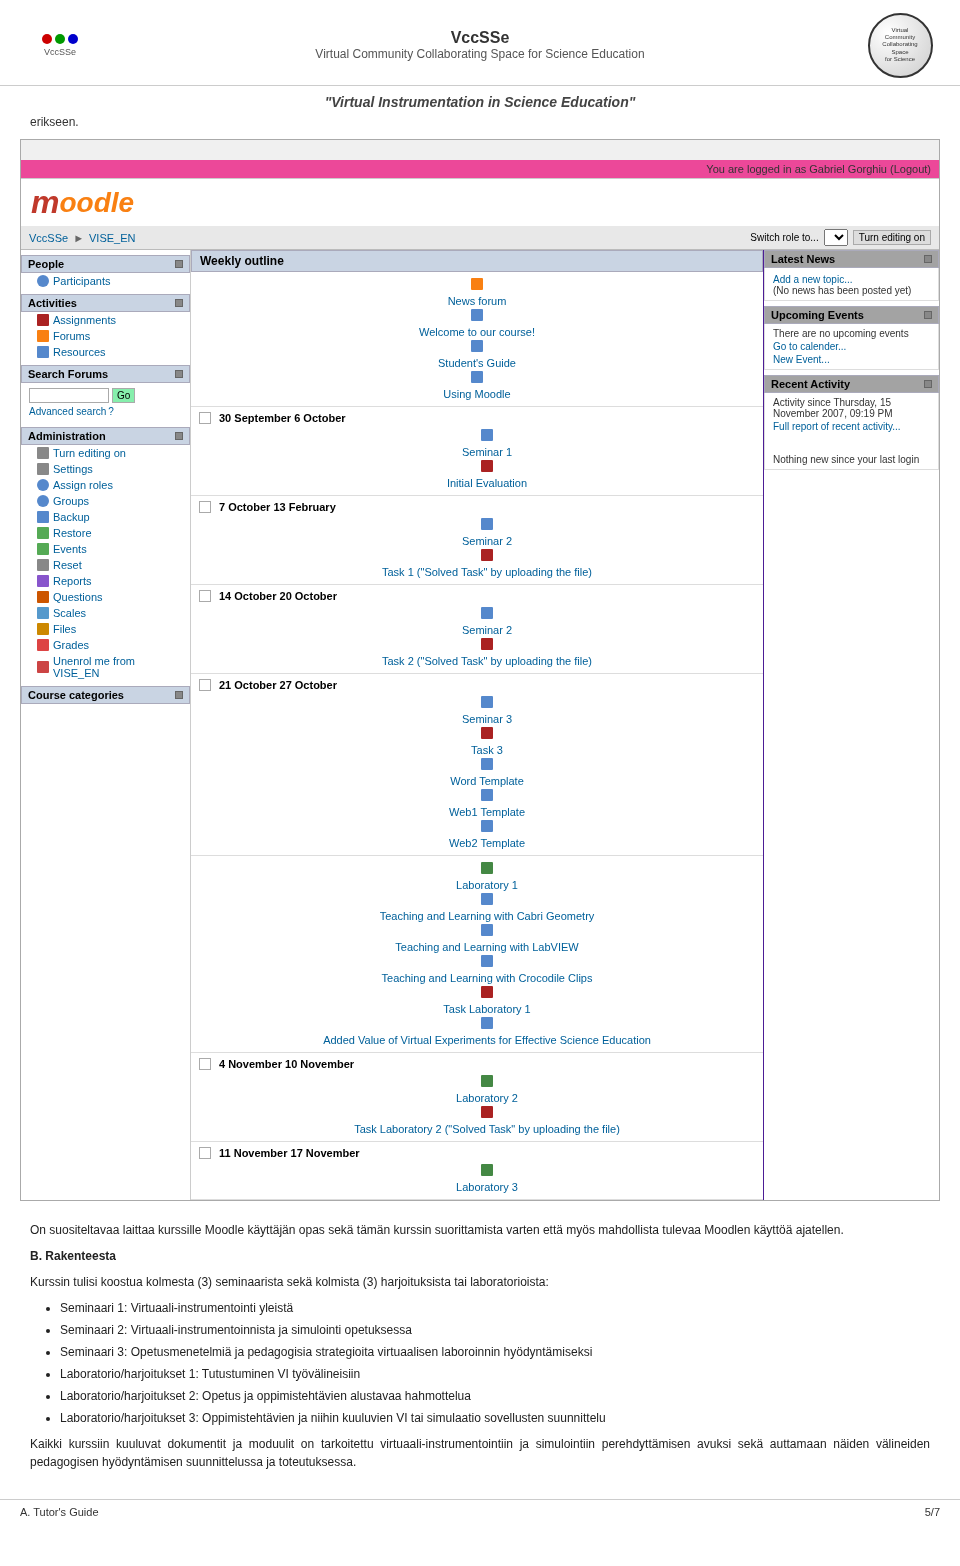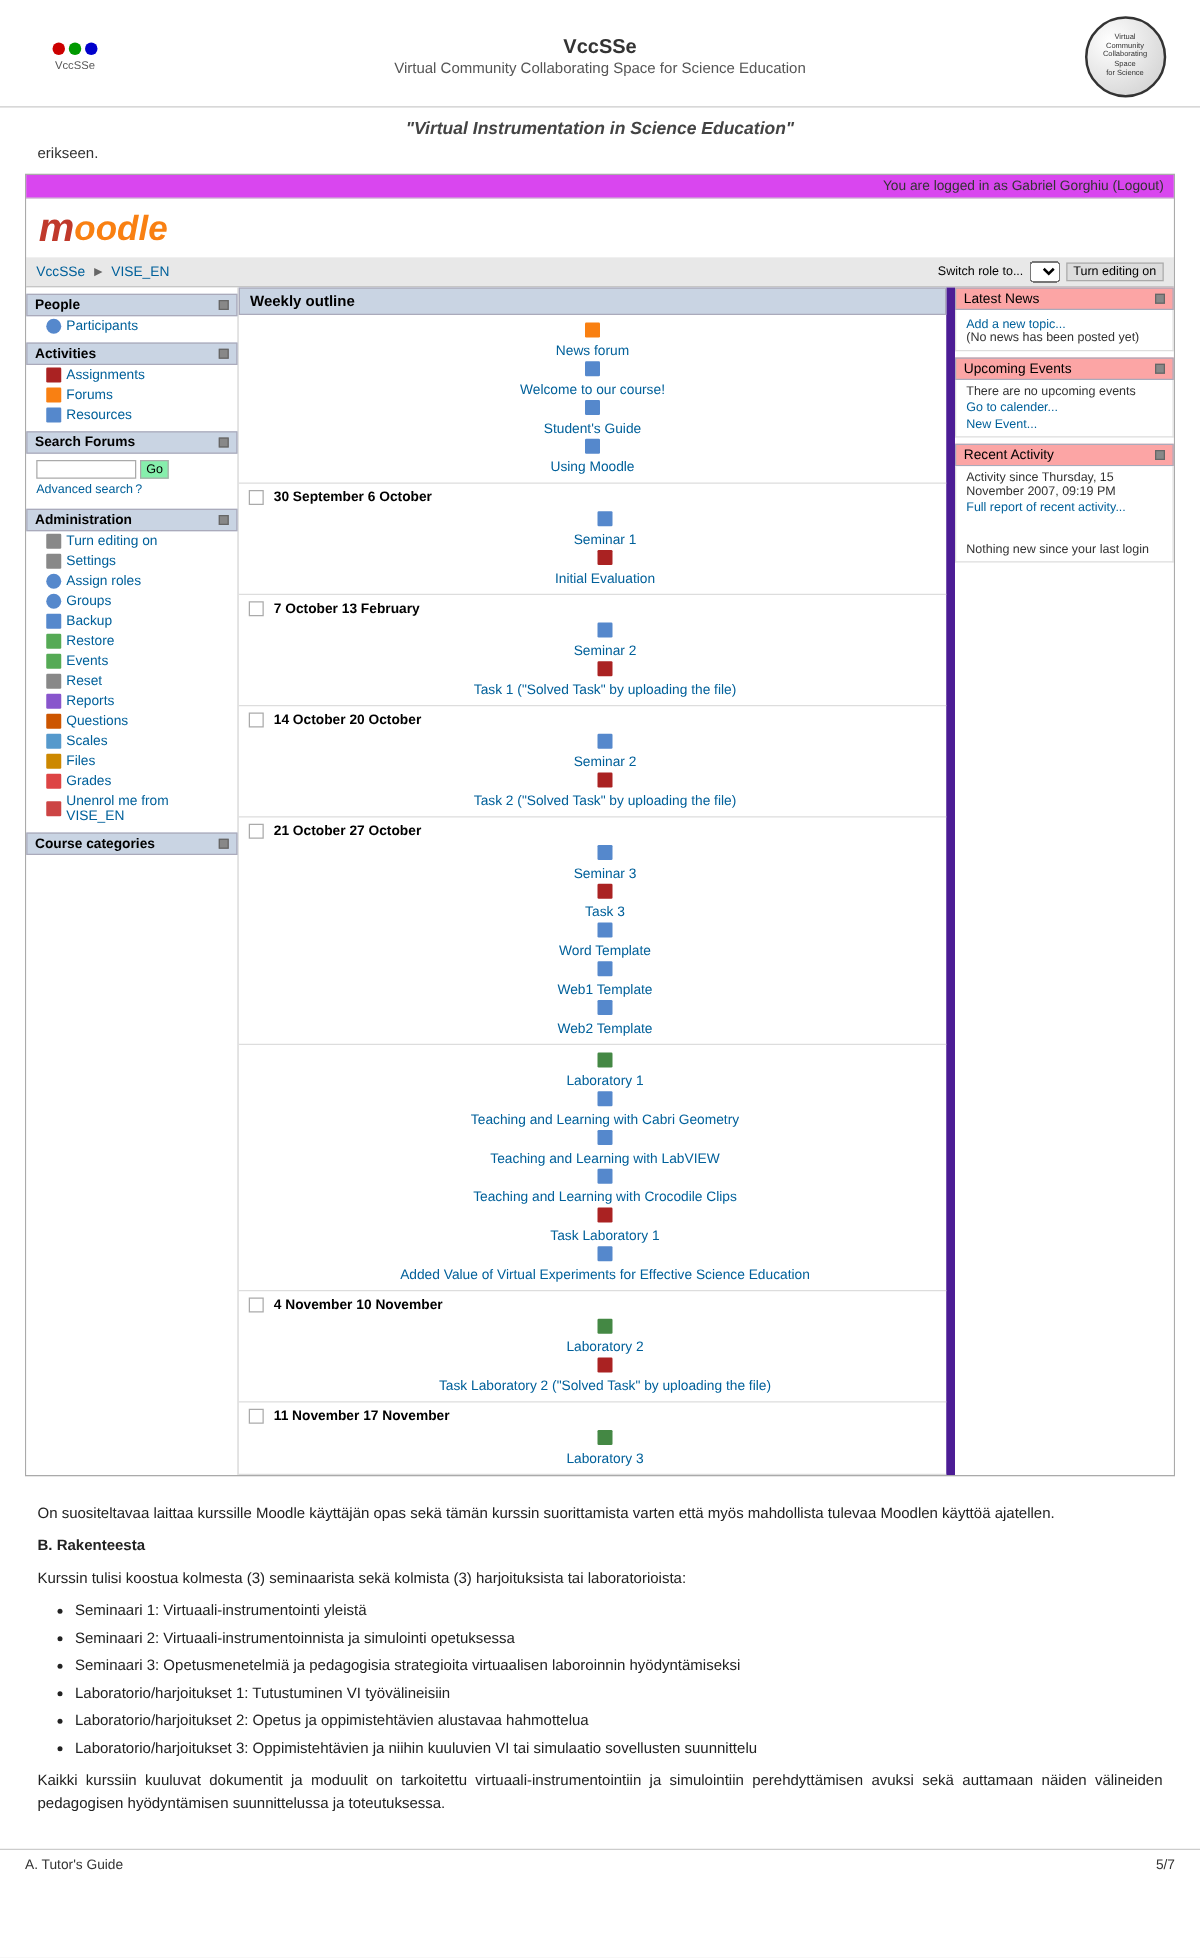--- a/index.html
+++ b/index.html
@@ -90,26 +90,27 @@
     }
 
     
     .moodle-screenshot {
       margin: 5px 20px 10px;
       border: 1px solid #aaa;
       background: #f0f0f0;
     }
 
     .moodle-top-bar {
-      background: #d946ef;
+      background: #ec4899;
       border-bottom: 1px solid #ccc;
       padding: 3px 8px;
       font-size: 11px;
       text-align: right;
       color: #333;
+      margin-top: 20px;
     }
 
     .moodle-nav-bar {
       background: #e8e8e8;
       border-bottom: 1px solid #bbb;
       padding: 3px 8px;
       font-size: 11px;
       display: flex;
       align-items: center;
       gap: 5px;
@@ -222,21 +223,21 @@
       display: flex;
       align-items: center;
       gap: 2px;
       margin-top: 3px;
     }
 
     
     .main-content {
       flex: 1;
       background: #fff;
-      border-right: 7px solid #4c1d95;
+      border-right: 1px solid #4c1d95;
     }
     .weekly-outline-header {
       background: #c9d4e3;
       border: 1px solid #aab;
       padding: 3px 8px;
       font-weight: bold;
       font-size: 12px;
       display: flex;
       justify-content: space-between;
       align-items: center;
@@ -279,24 +280,24 @@
       width: 175px;
       min-width: 175px;
       background: #fff;
       padding: 0;
     }
 
     .right-block {
       margin-bottom: 5px;
     }
     .right-block-title {
-      background: #fca5a5;
+      background: #a3a3a3;
       border: 1px solid #aab;
       padding: 2px 6px;
-      font-weight: normal;
+      font-weight: bold;
       font-size: 11px;
       display: flex;
       justify-content: space-between;
       align-items: center;
     }
     .right-block-content {
       padding: 4px 8px;
       font-size: 10px;
       color: #333;
       background: #fff;

